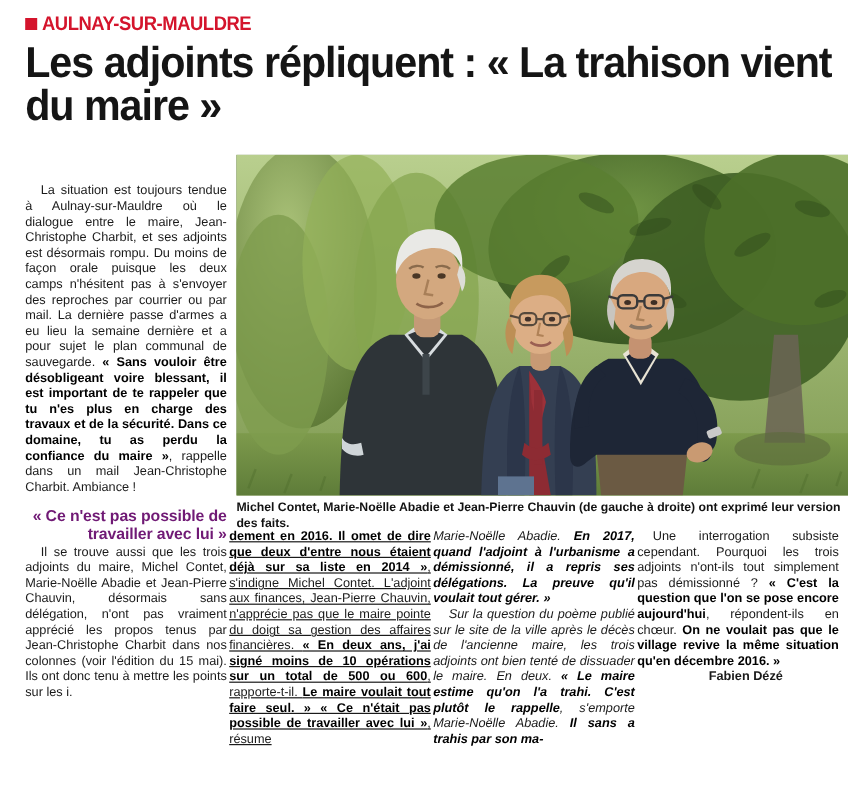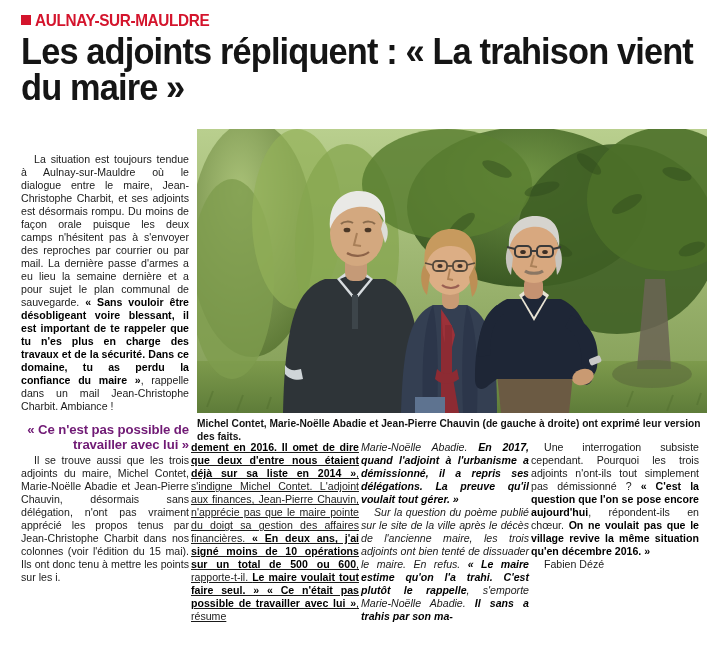--- a/index.html
+++ b/index.html
@@ -126,24 +126,25 @@
     margin-top: 5px;
     font-size: 10.2px;
     line-height: 12.4px;
     font-weight: bold;
     color: #121212;
     width: 508px;
   }
 
   .byline {
     margin-top: 2px;
-    text-align: left;
+    text-align: center;
     font-size: 10.6px;
     color: #1a1a1a;
     text-indent: 0;
+    font-weight: bold;
   }
 </style>
 </head>
 <body>
 
 <div class="page">
 
   <div class="kicker-row">
     <span class="kicker-square"></span>
     <span class="kicker-text">AULNAY-SUR-MAULDRE</span>
@@ -323,21 +324,21 @@
     </div>
 
     <div class="col" id="col2">
       <div class="spacer-photo" style="height:312px;"></div>
       <p class="noindent"><span class="q">dement en 2016. Il omet de dire que deux d'entre nous étaient déjà sur sa liste en 2014 »</span><span>, s'indigne Michel Contet. L'adjoint aux finances, Jean-Pierre Chauvin, n'apprécie pas que le maire pointe du doigt sa gestion des affaires financières. </span><span class="q">« En deux ans, j'ai signé moins de 10 opérations sur un total de 500 ou 600</span><span>, rapporte-t-il. </span><span class="q">Le maire voulait tout faire seul. » « Ce n'était pas possible de travailler avec lui »</span><span>, résume</span></p>
     </div>
 
     <div class="col" id="col3">
       <div class="spacer-photo" style="height:312px;"></div>
       <p class="noindent"><span>Marie-Noëlle Abadie. </span><span class="q">En 2017, quand l'adjoint à l'urbanisme a démissionné, il a repris ses délégations. La preuve qu'il voulait tout gérer. »</span></p>
-      <p><span>Sur la question du poème publié sur le site de la ville après le décès de l'ancienne maire, les trois adjoints ont bien tenté de dissuader le maire. En refus. </span><span class="q">« Le maire estime qu'on l'a trahi. C'est plutôt le rappelle</span><span>, s'emporte Marie-Noëlle Abadie. </span><span class="q">Il sans a trahis par son ma-</span></p>
+      <p><span>Sur la question du poème publié sur le site de la ville après le décès de l'ancienne maire, les trois adjoints ont bien tenté de dissuader le maire. En deux. </span><span class="q">« Le maire estime qu'on l'a trahi. C'est plutôt le rappelle</span><span>, s'emporte Marie-Noëlle Abadie. </span><span class="q">Il sans a trahis par son ma-</span></p>
     </div>
 
     <div class="col" id="col4">
       <div class="spacer-photo" style="height:312px;"></div>
       <p><span>Une interrogation subsiste cependant. Pourquoi les trois adjoints n'ont-ils tout simplement pas démissionné ? </span><span class="q">« C'est la question que l'on se pose encore aujourd'hui</span><span>, répondent-ils en chœur. </span><span class="q">On ne voulait pas que le village revive la même situation qu'en décembre 2016. »</span></p>
       <p class="byline">Fabien Dézé</p>
     </div>
 
   </div>
 </div>

